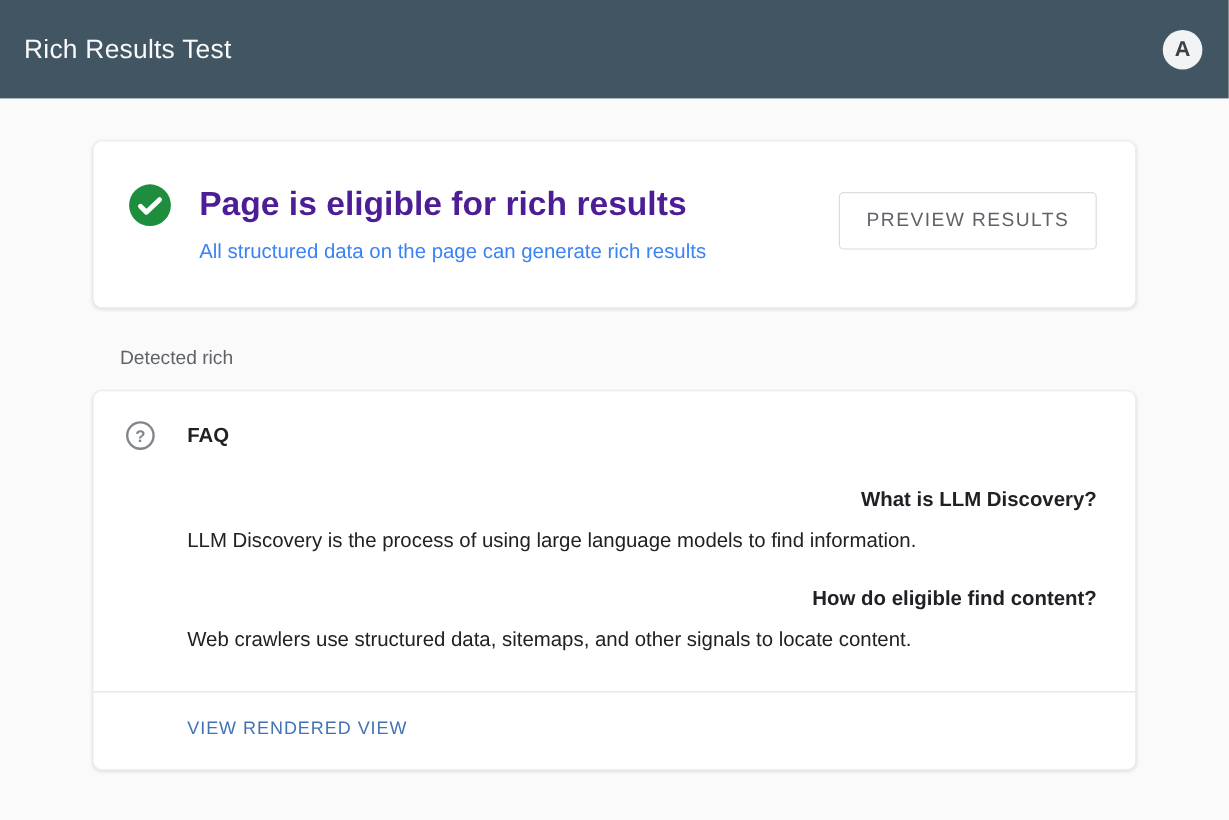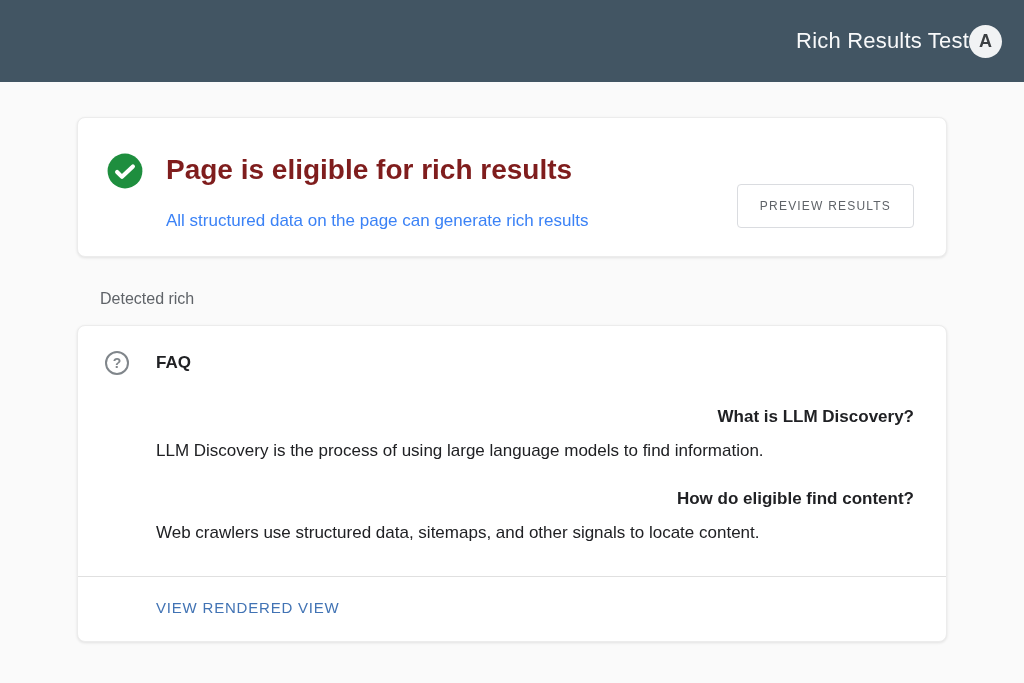--- a/index.html
+++ b/index.html
@@ -9,21 +9,21 @@
     background: #fafafa;
     color: #202124;
   }
 
   
   .app-header {
     height: 82px;
     background: #425563;
     display: flex;
     align-items: center;
-    justify-content: flex-end;
+    justify-content: space-between;
     padding: 0 22px 0 20px;
   }
   .app-title {
     color: #f8f9fa;
     font-size: 22px;
     font-weight: 400;
     letter-spacing: 0.2px;
   }
   .avatar {
     width: 33px; height: 33px;
@@ -52,39 +52,39 @@
   
   .result-card {
     height: 140px;
     display: flex;
     align-items: flex-start;
     padding: 34px 32px 0 28px;
   }
   .check-icon { width: 38px; height: 38px; flex: 0 0 38px; margin-right: 22px; }
   .result-text { flex: 1 1 auto; }
   .result-heading {
-    color: #7f1d1d;
+    color: #4c1d95;
     font-size: 28px;
     font-weight: 700;
     line-height: 36px;
-    margin-bottom: 22px;
+    margin-bottom: 11px;
   }
   .result-subtitle {
     color: #3b82f6;
     font-size: 17px;
     line-height: 22px;
   }
   .preview-btn {
-    margin-top: 32px;
+    margin-top: 8px;
     background: #ffffff;
     border: 1px solid #dadce0;
     border-radius: 4px;
     color: #5f6368;
     font-family: "Liberation Sans", sans-serif;
-    font-size: 12px;
+    font-size: 16px;
     font-weight: 500;
     letter-spacing: 1.2px;
     padding: 14px 22px;
     cursor: pointer;
     white-space: nowrap;
   }
 
   
   .section-label {
     margin: 33px 0 17px 23px;

